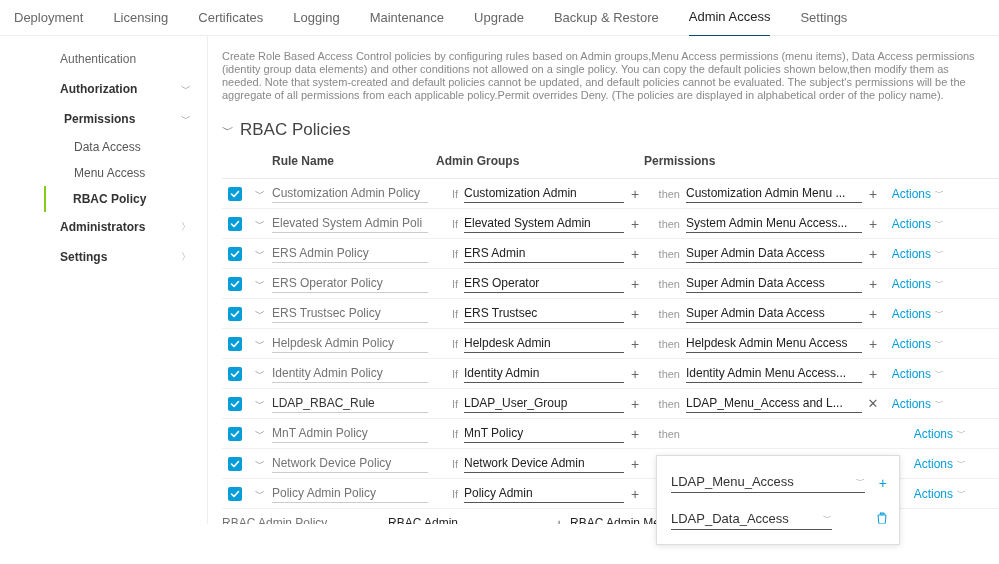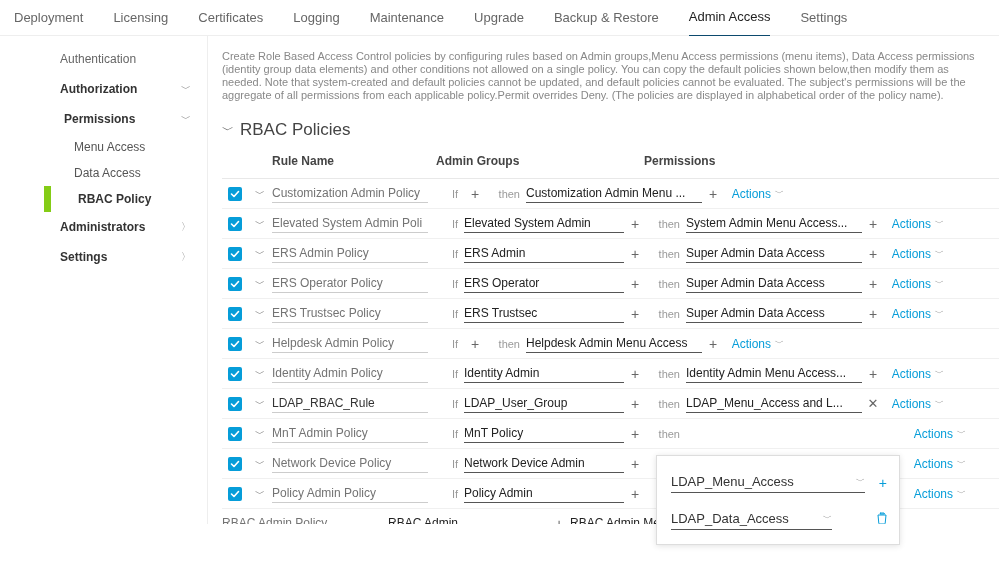--- a/index.html
+++ b/index.html
@@ -24,21 +24,21 @@
   .body { display:flex; height:calc(100% - 76px); }
 
   
   .sidebar { width:208px; border-right:1px solid #eee; background:#fff; padding-top:8px; font-size:12px; color:#555;padding-left:44px; }
   .snode { padding:8px 16px; cursor:pointer; display:flex; align-items:center; justify-content:space-between; }
   .snode .lbl { }
   .snode.bold .lbl { font-weight:600; color:#333; }
   .snode.dim .lbl { color:#666; }
   .snode .caret { font-size:10px; color:#888; }
   .snode.sub { padding:6px 16px 6px 30px; color:#555; }
-  .snode.sub.sel { border-left:7px solid #84cc16; padding-left:27px; font-weight:600; color:#333; background:#fff; }
+  .snode.sub.sel { border-left:2px solid #84cc16; padding-left:27px; font-weight:600; color:#333; background:#fff; }
 
   
   .main { flex:1; padding:14px 0 0 14px; overflow:hidden; font-size:12px; }
   .help { color:#888; font-size:11px; line-height:13px; margin-right:12px; }
 
   .title-row { display:flex; align-items:center; margin:18px 0 6px 0; }
   .title-row .chev { font-size:12px; color:#666; margin-right:6px; }
   .title-row .ttl { font-size:17px; color:#444; font-weight:400; }
 
   .gridhead { display:flex; padding:8px 0 10px 50px; border-bottom:1px solid #e8e8e8; font-weight:600; color:#444; font-size:12px;gap:8px; }
@@ -96,24 +96,24 @@
         </div>
     <div class="snode bold">
       <span class="lbl">Authorization</span>
       <span class="caret">﹀</span>
     </div>
     <div class="snode bold" style="padding-left:20px">
       <span class="lbl">Permissions</span>
       <span class="caret">﹀</span>
     </div>
     <div class="snode sub">
+          <span class="lbl">Data Access</span>
+        </div>
+    <div class="snode sub">
           <span class="lbl">Menu Access</span>
-        </div>
-    <div class="snode sub">
-          <span class="lbl">Data Access</span>
         </div>
     <div class="snode sub sel">
           <span class="lbl">RBAC Policy</span>
         </div>
     <div class="snode bold">
       <span class="lbl">Administrators</span>
       <span class="caret">〉</span>
     </div>
     <div class="snode bold">
       <span class="lbl">Settings</span>
@@ -140,20 +140,21 @@
             <div class="ckcol">
               <div class="ck">
                 <svg width="10" height="10" viewBox="0 0 10 10">
                   <path d="M1.5 5 L4 7.5 L8.5 2.5" stroke="#fff" stroke-width="1.6" fill="none" stroke-linecap="round" stroke-linejoin="round"></path>
                 </svg>
               </div>
             </div>
             <div class="caretcol">﹀</div>
             <div class="rulename">Customization Admin Policy</div>
             <div class="ifthen">If</div>
+            <div class="adm">Customization Admin</div>
             <div class="plus">+</div>
             <div class="ifthen" style="width:40px">then</div>
             <div class="perm">Customization Admin Menu ...</div>
             <div class="plus">+</div>
             <div class="actions">Actions<span class="cv">﹀</span></div>
           </div>
           <div class="row">
             <div class="ckcol">
               <div class="ck">
                 <svg width="10" height="10" viewBox="0 0 10 10">
@@ -229,20 +230,21 @@
             <div class="ckcol">
               <div class="ck">
                 <svg width="10" height="10" viewBox="0 0 10 10">
                   <path d="M1.5 5 L4 7.5 L8.5 2.5" stroke="#fff" stroke-width="1.6" fill="none" stroke-linecap="round" stroke-linejoin="round"></path>
                 </svg>
               </div>
             </div>
             <div class="caretcol">﹀</div>
             <div class="rulename">Helpdesk Admin Policy</div>
             <div class="ifthen">If</div>
+            <div class="adm">Helpdesk Admin</div>
             <div class="plus">+</div>
             <div class="ifthen" style="width:40px">then</div>
             <div class="perm">Helpdesk Admin Menu Access</div>
             <div class="plus">+</div>
             <div class="actions">Actions<span class="cv">﹀</span></div>
           </div>
           <div class="row">
             <div class="ckcol">
               <div class="ck">
                 <svg width="10" height="10" viewBox="0 0 10 10">

